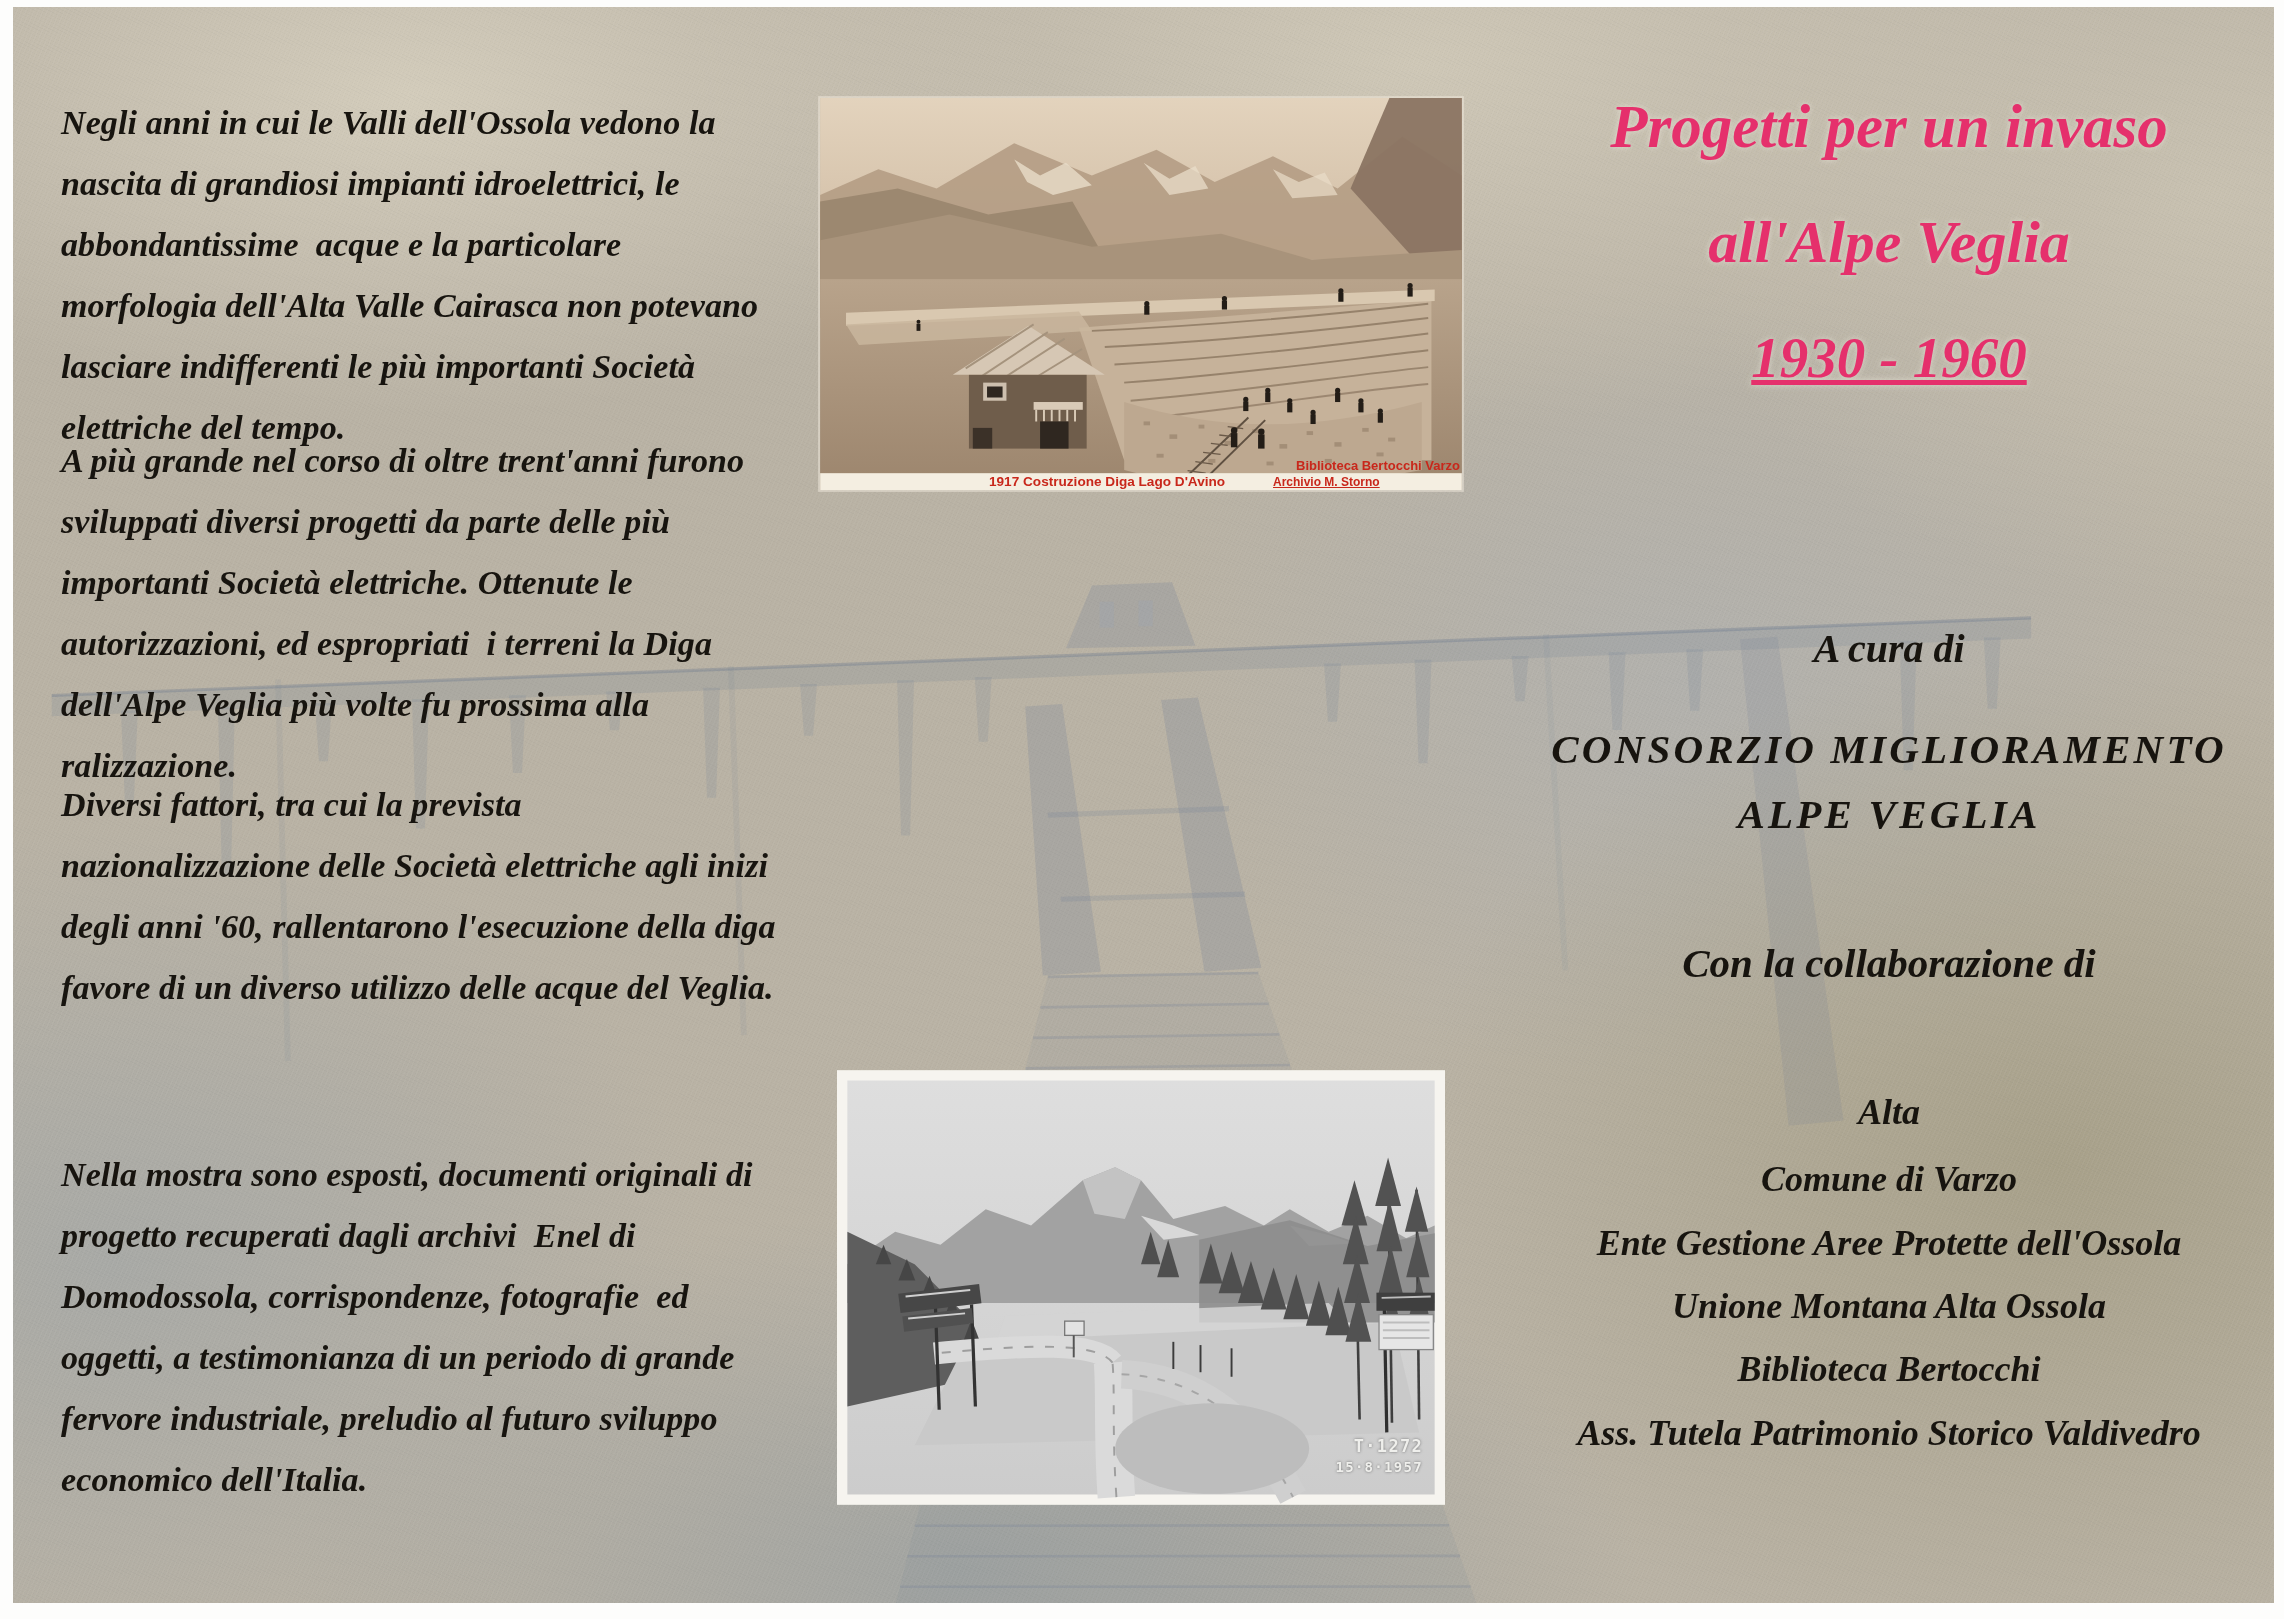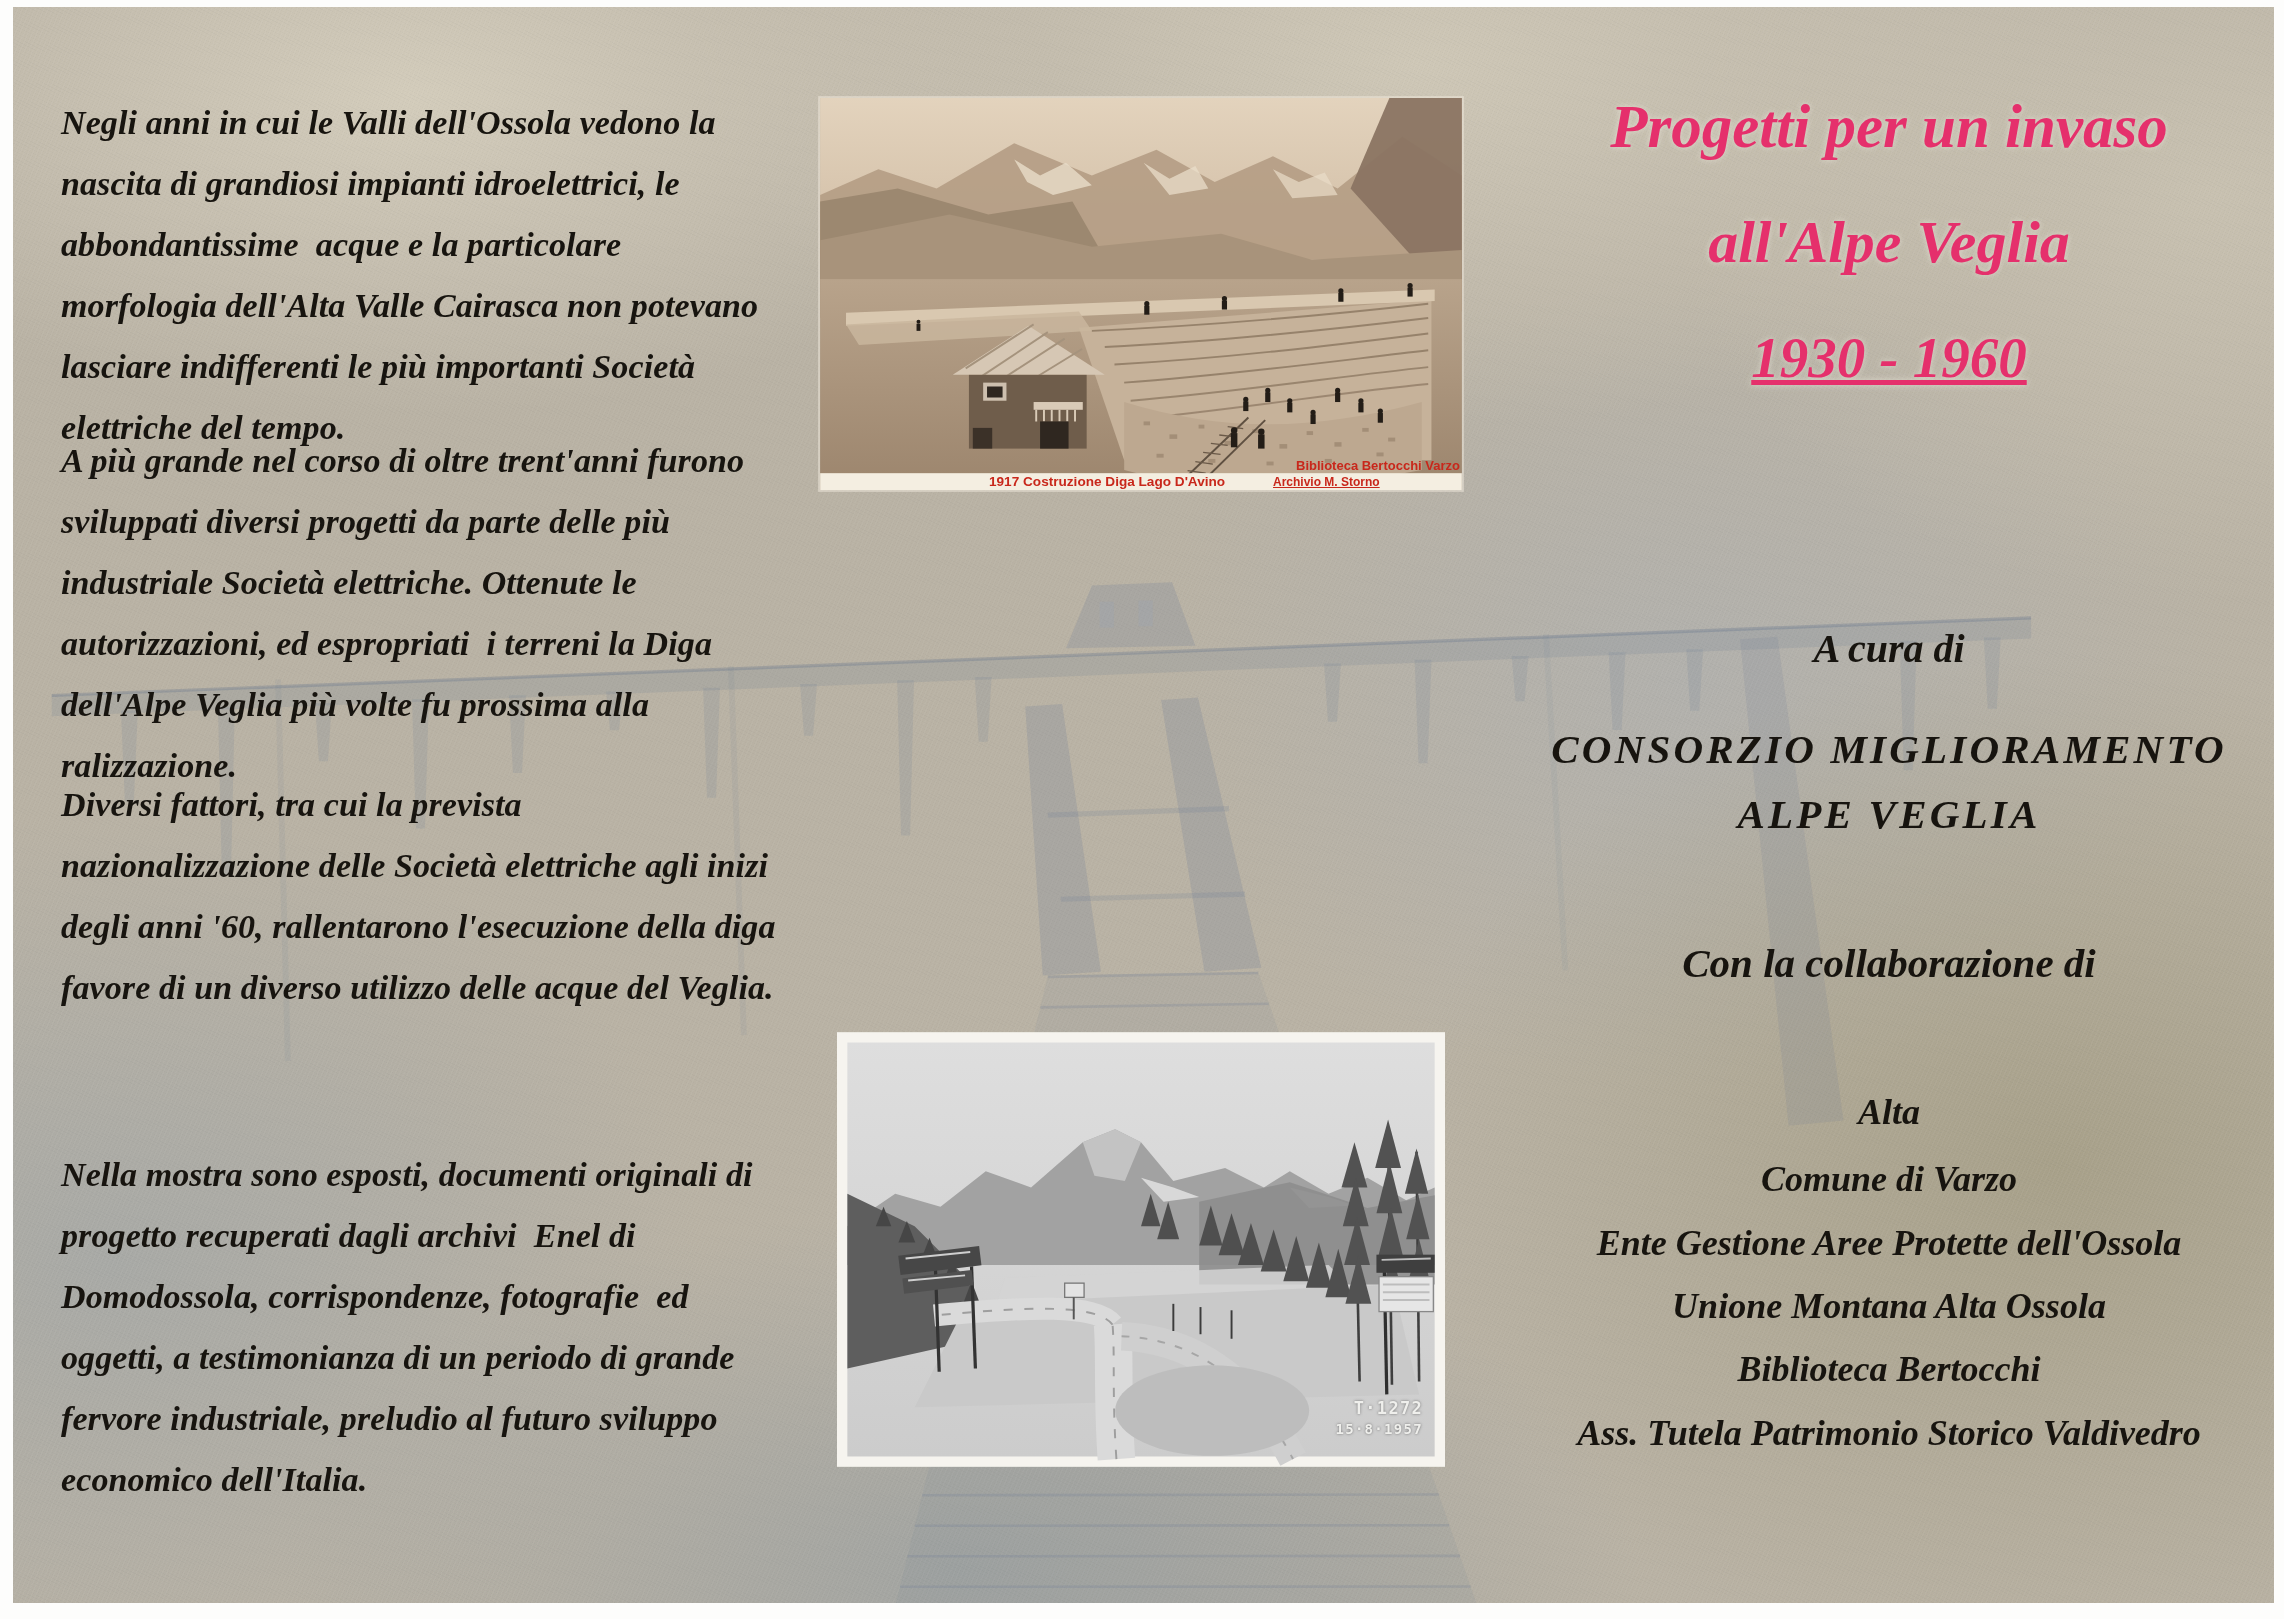--- a/index.html
+++ b/index.html
@@ -52,21 +52,21 @@
   .alpeveg  {top:789px; font-size:41px; line-height:50px; letter-spacing:3.2px;}
   .collab   {top:938px; font-size:41px; line-height:50px;}
   .c0{top:1090px;} .c1{top:1157px;} .c2{top:1221px;} .c3{top:1284px;} .c4{top:1347px;} .c5{top:1411px;}
   .citem{font-size:36px; line-height:44px;}
 
   
   .photo-top{
     position:absolute; left:820px; top:98px; width:642px; height:392px; z-index:20;
     box-shadow:0 0 0 1.9px rgba(238,232,218,.55);
   }
-  .photo-bottom{position:absolute; left:837px; top:1032px; width:608px; height:521px; z-index:20;}
+  .photo-bottom{position:absolute; left:837px; top:1070px; width:608px; height:521px; z-index:20;}
   .photo-top svg,.photo-bottom svg{position:absolute;left:0;top:0;}
 
   .cap{
     position:absolute; z-index:25; color:#c8271b; font-weight:bold;
     font-family:"Liberation Sans","DejaVu Sans",sans-serif; white-space:pre;
   }
   .cap-main {left:169px; top:376px; font-size:13.6px; line-height:16px;}
   .cap-cred1{left:453px; top:360px; font-size:13px; line-height:15.5px;padding-left:23px;}
   .cap-cred2{left:453px; top:376px; font-size:12px; line-height:16px;text-decoration:underline;}
 
@@ -153,21 +153,21 @@
     <div class="tline">Negli anni in cui le Valli dell'Ossola vedono la</div>
     <div class="tline">nascita di grandiosi impianti idroelettrici, le</div>
     <div class="tline">abbondantissime  acque e la particolare</div>
     <div class="tline">morfologia dell'Alta Valle Cairasca non potevano</div>
     <div class="tline">lasciare indifferenti le più importanti Società</div>
     <div class="tline">elettriche del tempo.</div>
   </div>
   <div class="para p2">
     <div class="tline">A più grande nel corso di oltre trent'anni furono</div>
     <div class="tline">sviluppati diversi progetti da parte delle più</div>
-    <div class="tline">industriale Società elettriche. Ottenute le</div>
+    <div class="tline">importanti Società elettriche. Ottenute le</div>
     <div class="tline">autorizzazioni, ed espropriati  i terreni la Diga</div>
     <div class="tline">dell'Alpe Veglia più volte fu prossima alla</div>
     <div class="tline">ralizzazione.</div>
   </div>
   <div class="para p3">
     <div class="tline">Diversi fattori, tra cui la prevista</div>
     <div class="tline">nazionalizzazione delle Società elettriche agli inizi</div>
     <div class="tline">degli anni '60, rallentarono l'esecuzione della diga</div>
     <div class="tline">favore di un diverso utilizzo delle acque del Veglia.</div>
   </div>

